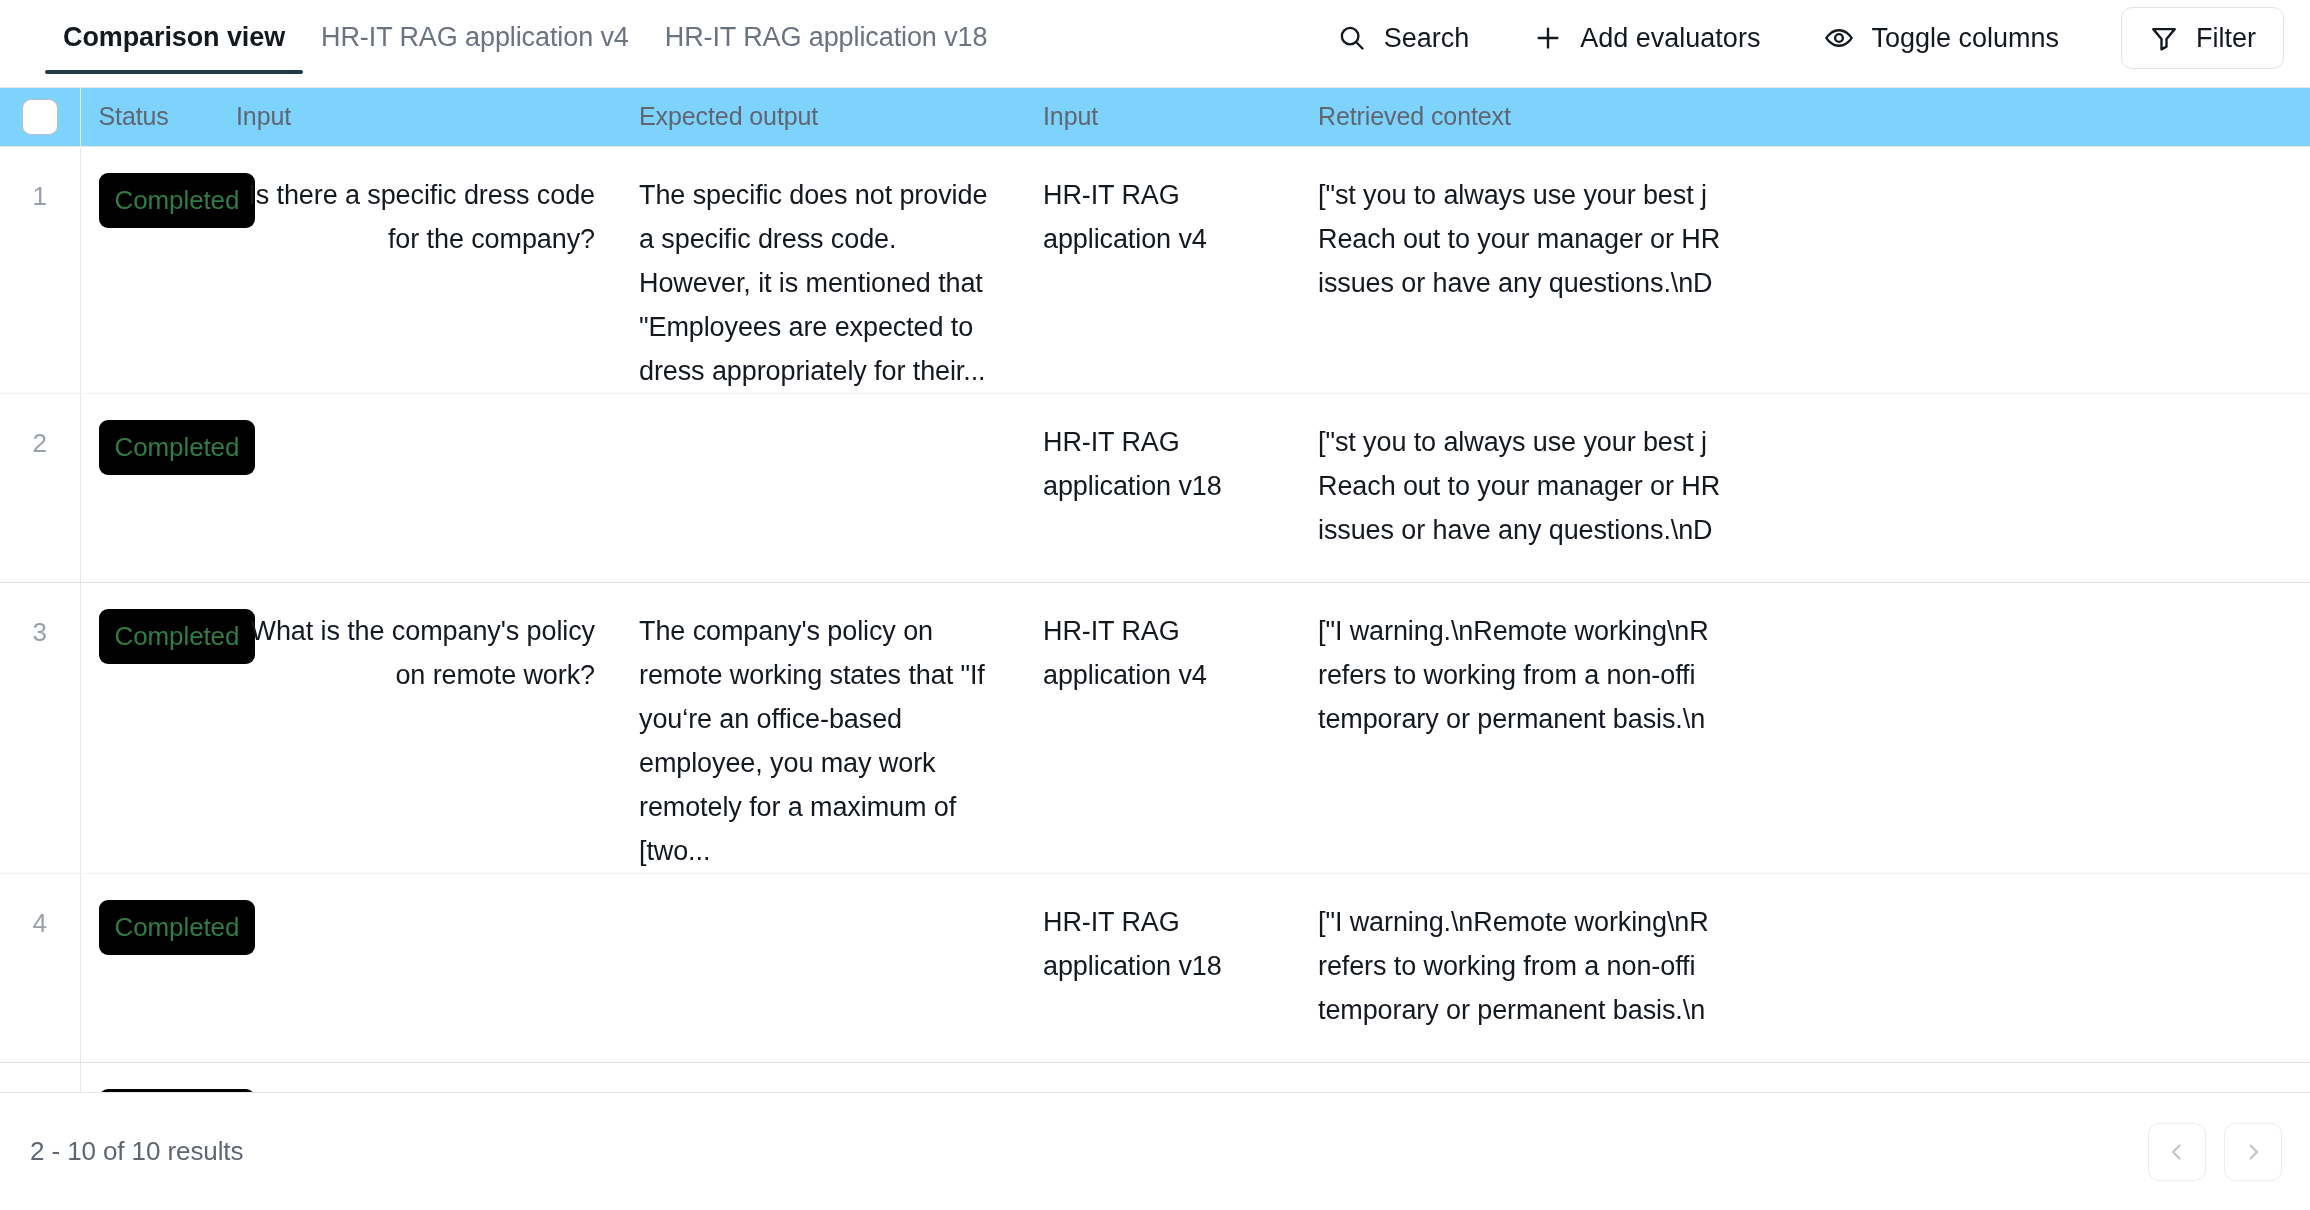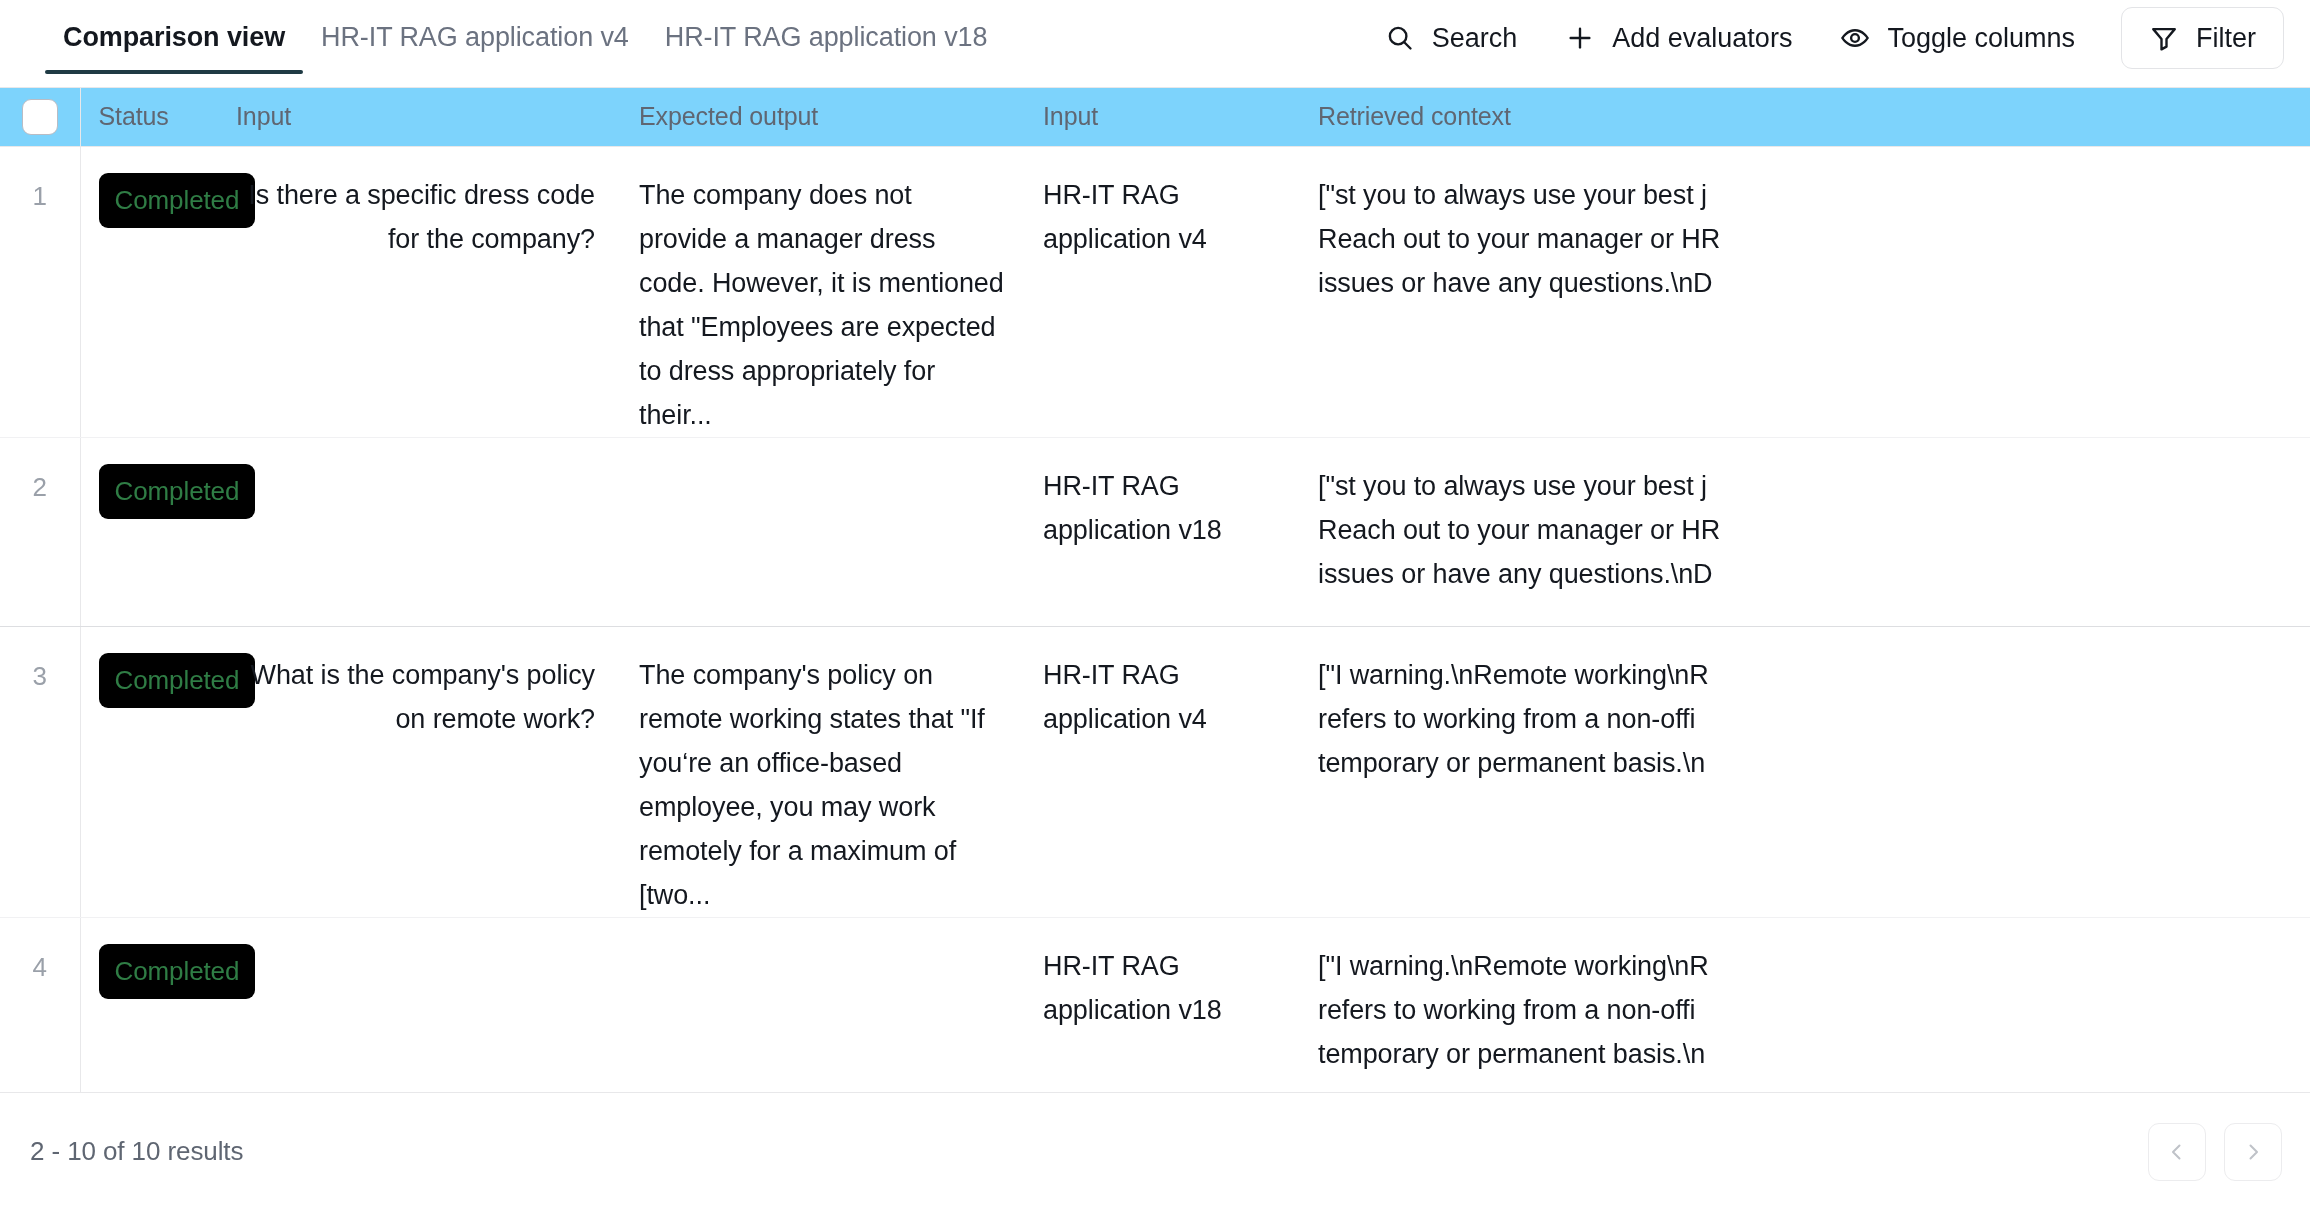--- a/index.html
+++ b/index.html
@@ -68,21 +68,21 @@
     bottom: 0;
     height: 4px;
     background: #1f3a44;
     border-radius: 2px;
   }
 
   .actions {
     display: flex;
     align-items: center;
     height: 72px;
-    gap: 0;
+    gap: 16px;
     padding-top: 4px;
   }
   .action {
     display: flex;
     align-items: center;
     gap: 17px;
     padding: 0 24px;
     height: 58px;
     font-size: 27px;
     color: #14181f;
@@ -326,21 +326,21 @@
 
         <tr class="sub">
           <td class="t-num">1</td>
           <td class="t-stat">
             <span class="badge">Completed</span>
           </td>
           <td class="t-input">
             <span class="cell-text rowbody">Is there a specific dress code for the company?</span>
           </td>
           <td class="t-exp">
-            <span class="cell-text">The company does not provide a manager dress code. However, it is mentioned that "Employees are expected to dress appropriately for their...</span>
+            <span class="cell-text">The specific does not provide a specific dress code. However, it is mentioned that "Employees are expected to dress appropriately for their...</span>
           </td>
           <td class="t-ent">
             <span class="cell-text">HR-IT RAG application v4</span>
           </td>
           <td class="t-ctx">
             <span class="ctx-text">
               <span>["st you to always use your best j</span>
               <span>Reach out to your manager or HR</span>
               <span>issues or have any questions.\nD</span>
             </span>

